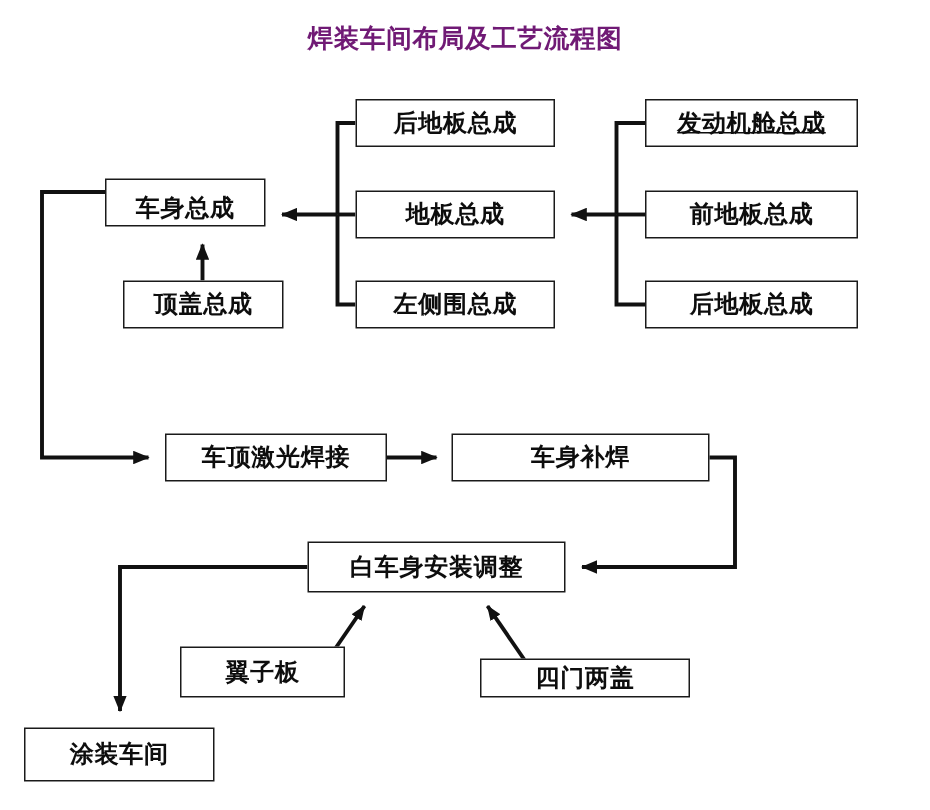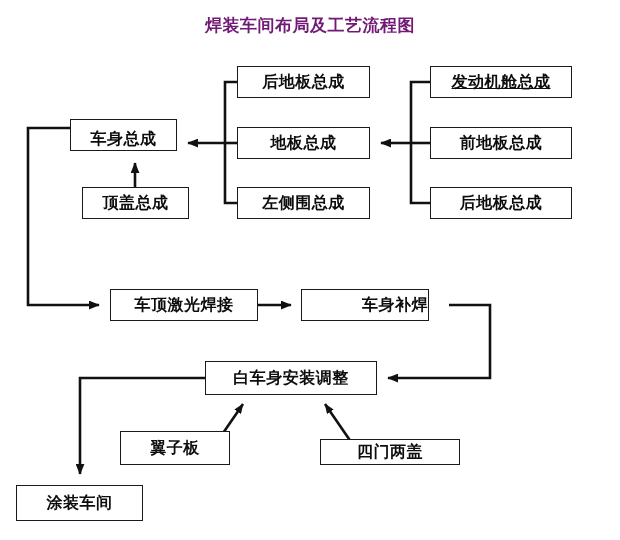--- a/index.html
+++ b/index.html
@@ -123,21 +123,21 @@
   </div>
 
   <div class="node" style="left:430px; top:187px; width:142px; height:32px;">
     <span>后地板总成</span>
   </div>
 
   <div class="node" style="left:110px; top:289px; width:148px; height:32px;">
     <span>车顶激光焊接</span>
   </div>
 
-  <div class="node" style="left:301px; top:289px; width:128px; height:32px;justify-content:flex-end;">
+  <div class="node" style="left:301px; top:289px; width:172px; height:32px;">
     <span>车身补焊</span>
   </div>
 
   <div class="node" style="left:205px; top:361px; width:172px; height:34px;">
     <span>白车身安装调整</span>
   </div>
 
   <div class="node" style="left:120px; top:431px; width:110px; height:34px;">
     <span>翼子板</span>
   </div>

